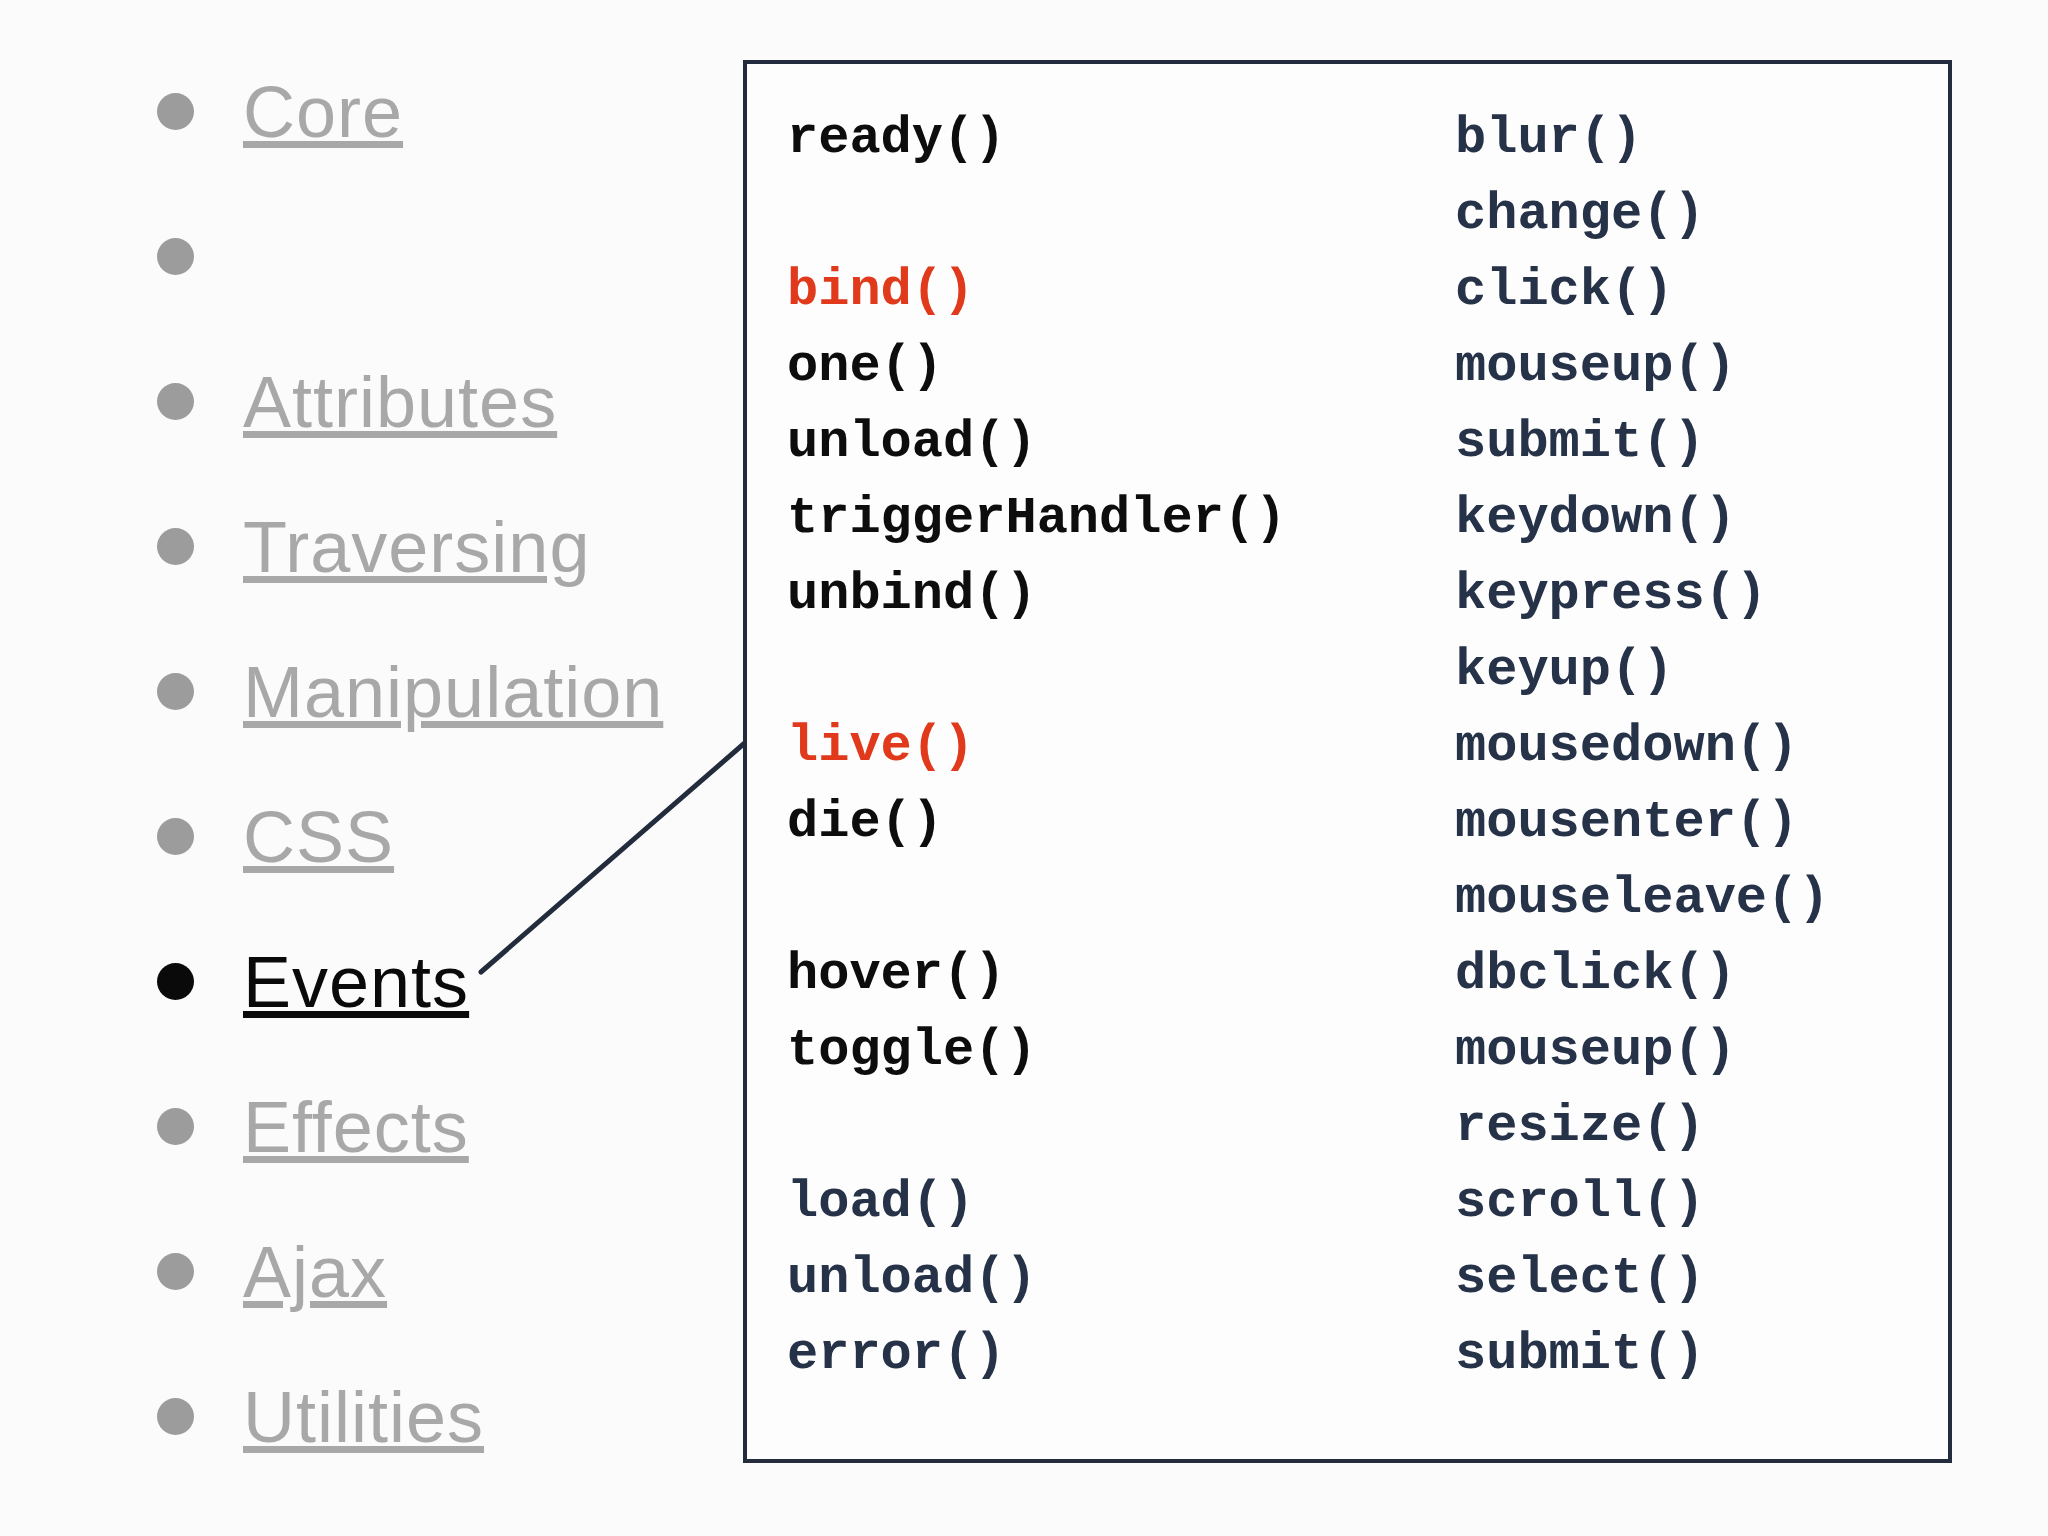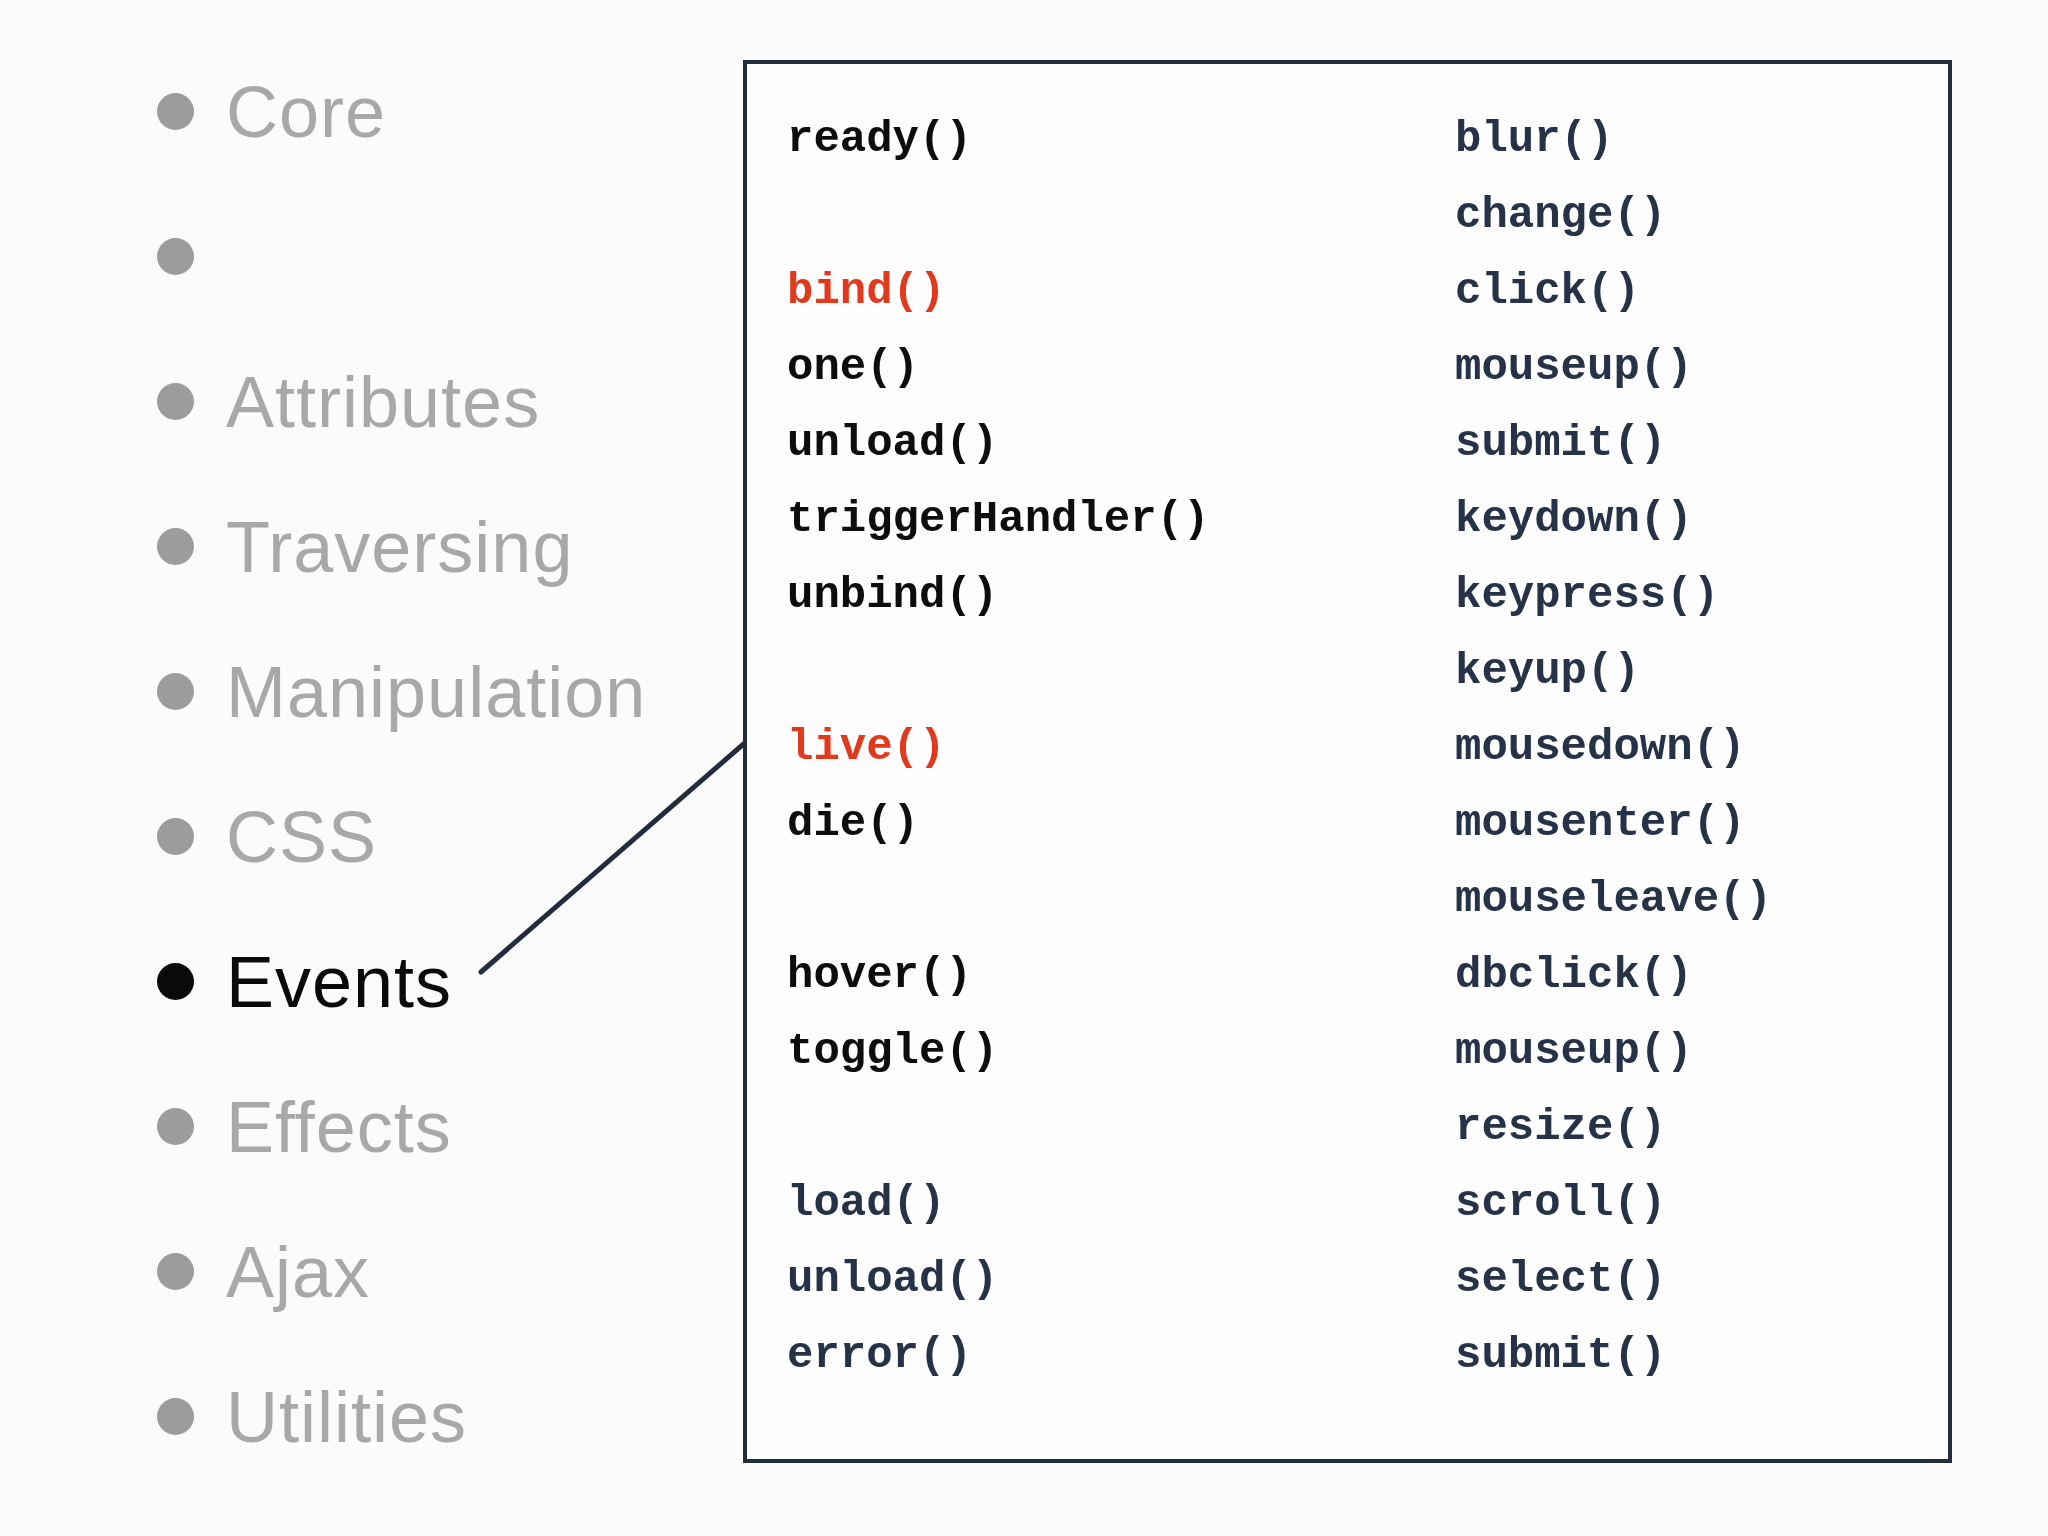--- a/index.html
+++ b/index.html
@@ -17,23 +17,24 @@
     position:absolute;left:0;top:39px;width:740px;
   }
   .menu li{
     display:flex;align-items:center;height:145px;
   }
   .menu .bullet{
     width:37px;height:37px;border-radius:50%;
     margin-left:157px;flex:0 0 auto;
   }
   .menu .label{
-    margin-left:32px;
+    margin-left:49px;
     font-size:72px;letter-spacing:1px;font-weight:400;
     white-space:nowrap;
+    text-decoration:underline;
   }
   .menu li[data-state="muted"] .bullet{background:var(--bullet,#9c9c9c);}
   .menu li[data-state="muted"] .label{color:var(--muted,#a8a8a8);}
   .menu li[data-state="active"] .bullet{background:var(--active,#0a0a0a);}
   .menu li[data-state="active"] .label{color:var(--active,#0a0a0a);}
 
   
   .connector{
     position:absolute;left:475px;top:735px;
     color:var(--line,#232c3c);
@@ -46,21 +47,21 @@
     width:1209px;height:1403px;box-sizing:border-box;
     border:4px solid var(--panel_border,#232c3c);
     background:var(--panel_bg,#fdfdfe);
   }
   .col{position:absolute;top:37px;}
   .col-left{left:40px;}
   .col-right{left:708px;}
   .row{height:76px;line-height:76px;}
   .m{
     font-family:"Liberation Mono","DejaVu Sans Mono", monospace;
-    font-weight:bold;font-size:44px;white-space:pre;
+    font-weight:bold;font-size:52px;white-space:pre;
   }
   .m[data-ink="black"]{color:var(--black,#0d0d0d);}
   .m[data-ink="navy"]{color:var(--navy,#263247);text-align:center;}
   .m[data-ink="red"]{color:var(--red,#df3b20);}
 </style>
 </head>
 <body>
 
 <div class="slide">
 

